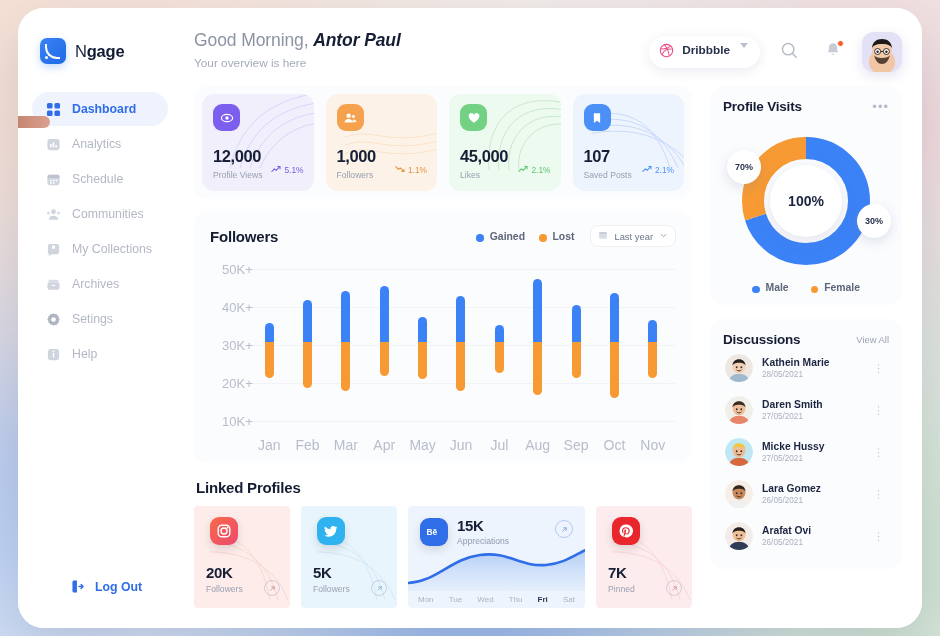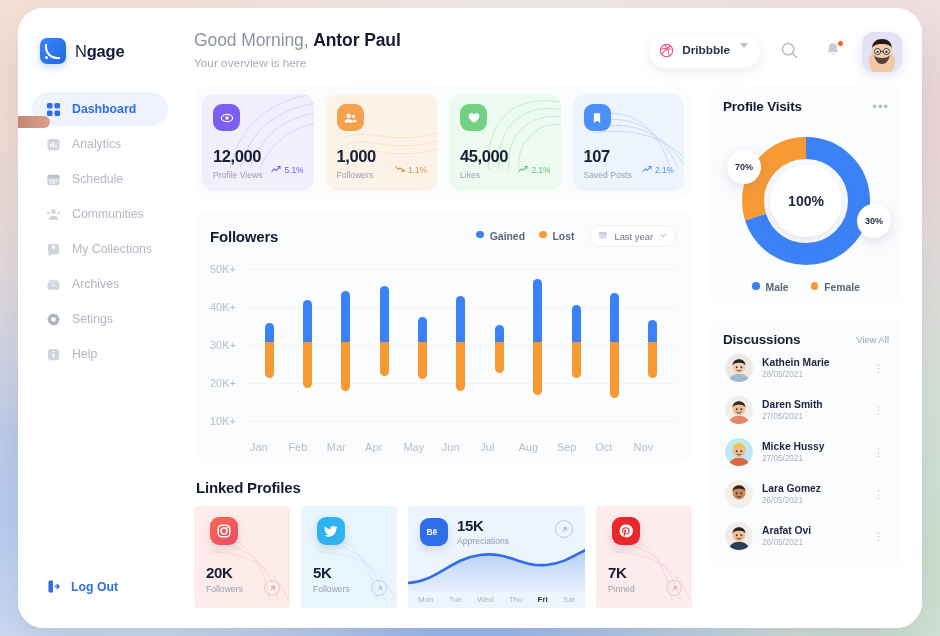--- a/index.html
+++ b/index.html
@@ -41,31 +41,31 @@
 
   .nav { margin-top:22px; display:flex; flex-direction:column; gap:1px; }
   .nav-item { display:flex; align-items:center; gap:11px; height:34px;
     margin:0 8px 0 14px; padding-left:14px; border-radius:17px;
     font-size:12.3px; color:#b3b8c4; cursor:pointer; }
   .nav-item.active { background:#eef3fe; color:#2f6ee8; font-weight:600; }
   .nav-ico { width:15px; height:15px; flex:0 0 15px; display:flex; align-items:center; justify-content:center; }
   .nav-ico svg{ width:15px; height:15px; display:block; }
 
   .logout { margin-top:auto; margin-bottom:34px; padding-left:28px;
-    display:flex; align-items:center; gap:10px; font-size:12.3px; color:#2f6ee8; font-weight:600; cursor:pointer;}
+    display:flex; align-items:center; gap:10px; font-size:12.3px; color:#2f6ee8; font-weight:600; cursor:pointer;margin-left:24px;}
 
   .cursor-hand{ position:absolute; left:-12px; top:108px; width:44px; height:12px;
     border-radius:8px; background:linear-gradient(90deg,#b5705c,#d99a84); opacity:.92; }
 
   
   .main { flex:1; background:#ffffff; position:relative; padding:22px 20px 0 18px; overflow:hidden;}
 
   .topbar{ display:flex; align-items:flex-start; }
   .greet-h { font-size:17.5px; color:#8b93a4; font-weight:400; letter-spacing:-.1px;}
-  .greet-h b{ color:#151d33; font-weight:700;}
+  .greet-h b{ color:#151d33; font-weight:700;font-style:italic;}
   .greet-sub { font-size:11.8px; color:#a4abba; margin-top:5px;}
   .top-right{ margin-left:auto; display:flex; align-items:center; gap:14px; padding-top:2px;}
 
   .source-pill{ display:flex; align-items:flex-start; gap:8px; background:#fff; border-radius:20px;
     box-shadow:0 3px 12px rgba(120,130,160,.16); padding:7px 12px 7px 10px; height:32px; cursor:pointer;}
   .source-label{ font-size:11.8px; font-weight:700; color:#25304a;}
   .caret{ width:0;height:0;border-left:4px solid transparent;border-right:4px solid transparent;
     border-top:5px solid #b9bfcc; margin-left:2px;}
   .icon-btn{ width:30px;height:30px;display:flex;align-items:center;justify-content:center;cursor:pointer;position:relative;}
   .dot-badge{ position:absolute; top:3px; right:4px; width:7px;height:7px;border-radius:50%;
@@ -89,38 +89,38 @@
   .stat-cap{ font-size:8.6px; color:#98a0b1; margin-top:4px; position:relative; z-index:2;}
   .stat-delta{ position:absolute; right:10px; bottom:15px; font-size:8.4px; display:flex; align-items:center; gap:3px; z-index:2;}
   .stat-delta svg{width:10px;height:10px;}
   .swoosh{ position:absolute; right:-18px; top:-12px; width:110px; height:88px; z-index:1; opacity:.55;}
 
   
   .panel{ background:#fbfcfe; border-radius:14px; margin-top:12px; padding:14px 16px 10px;}
   .panel-head{ display:flex; align-items:center;}
   .panel-title{ font-size:15px; font-weight:700; color:#151d33; letter-spacing:-.2px;}
   .legend{ margin-left:auto; display:flex; align-items:center; gap:14px;}
-  .lg{ display:flex; align-items:flex-start; gap:6px; font-size:10.4px; color:#5d6679; font-weight:600;}
+  .lg{ display:flex; align-items:flex-end; gap:6px; font-size:10.4px; color:#5d6679; font-weight:600;}
   .lg i{ width:7.5px;height:7.5px;border-radius:50%; display:block;}
   .yr-pill{ display:flex;align-items:center;gap:6px;background:#fff;border:1px solid #eef0f5;border-radius:8px;
     padding:4px 7px; font-size:9.4px; color:#6b7487; cursor:pointer; margin-left:2px;}
   .yr-pill svg{width:10px;height:10px;}
 
   .chart{ position:relative; height:196px; margin-top:10px; }
   .ygrid{ position:absolute; inset:0; }
   .yline{ position:absolute; left:36px; right:0; height:1px; background:#f1f3f7;}
-  .ylab{ position:absolute; left:0; font-size:11px; color:#b7bdca; transform:translateY(-50%);}
+  .ylab{ position:absolute; left:12px; font-size:13px; color:#b7bdca; transform:translateY(-50%);}
   .bars{ position:absolute; left:40px; right:4px; top:0; bottom:26px; display:flex; align-items:flex-end;
          justify-content:space-between;}
   .bcol{ flex:1; display:flex; flex-direction:column; align-items:center; height:100%; position:relative;}
   .bar{ position:absolute; width:9px; border-radius:5px; overflow:hidden; display:flex; flex-direction:column;}
   .bar .up{ width:100%; background:#3b82f6;}
   .bar .dn{ width:100%; background:#f79a34;}
   .xlabs{ position:absolute; left:40px; right:4px; bottom:0; display:flex; justify-content:space-between;}
-  .xlab{ flex:1; font-size:11px; color:#b7bdca;}
+  .xlab{ flex:1; text-align:center; font-size:14px; color:#b7bdca;}
 
   
   .lp-title{ font-size:15px; font-weight:700; color:#151d33; margin:16px 0 10px 2px; letter-spacing:-.2px;}
   .lp-row{ display:flex; gap:11px;}
   .lp-card{ border-radius:4px; padding:11px 12px 12px; position:relative; overflow:hidden; height:102px;}
   .lp-sm{ flex:0 0 96px; width:96px;padding-left:16px;}
   .lp-lg{ flex:1; min-width:0;}
   .lp-ico{ width:28px;height:28px;border-radius:9px;display:flex;align-items:center;justify-content:center;
     position:relative;z-index:2; box-shadow:0 4px 10px rgba(0,0,0,.12);}
   .lp-ico svg{width:16px;height:16px;}

